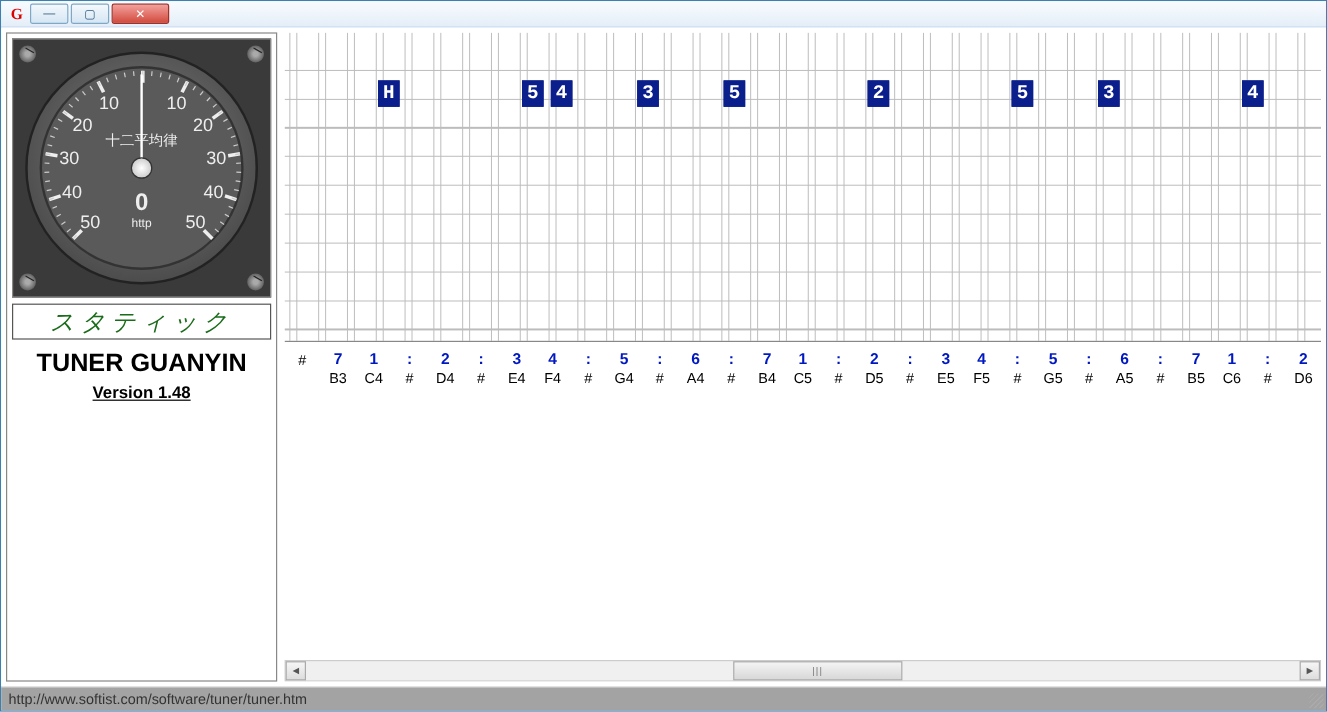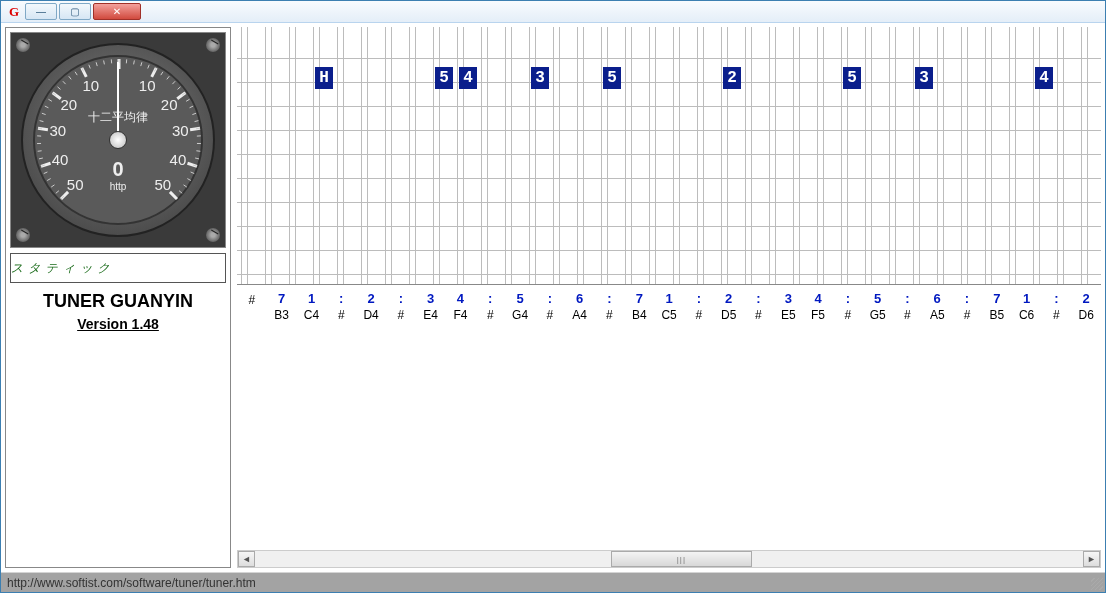--- a/index.html
+++ b/index.html
@@ -111,29 +111,29 @@
   }
   .gauge-text { position:absolute; width:100%; text-align:center; color:#eee; font-family:Arial; }
   .temperament-text { top:76px; font-size:12px; }
   .zero-text { top:125px; font-size:20px; font-weight:bold; }
   .cents-text { top:148px; font-size:10px; }
   
   .static-box {
     margin-top:5px;
     width:216px; height:30px;
     border:1px solid #555;
-    display:flex; align-items:center; 
-    font-size:12px; font-style:italic;
+    display:flex; align-items:center; justify-content:center;
+    font-size:20px; font-style:italic;
     color:#1a6b1a;
     letter-spacing:5px;
     font-family: "MS Mincho", serif;
   }
   .prod-title {
     margin-top:8px;
-    font-size:18px; font-weight:bold;
+    font-size:21px; font-weight:bold;
     color:#000;
   }
   .prod-version {
     margin-top:4px;
     font-size:14px; font-weight:bold;
     text-decoration:underline;
   }
   
   .right-pane {
     flex:1;

